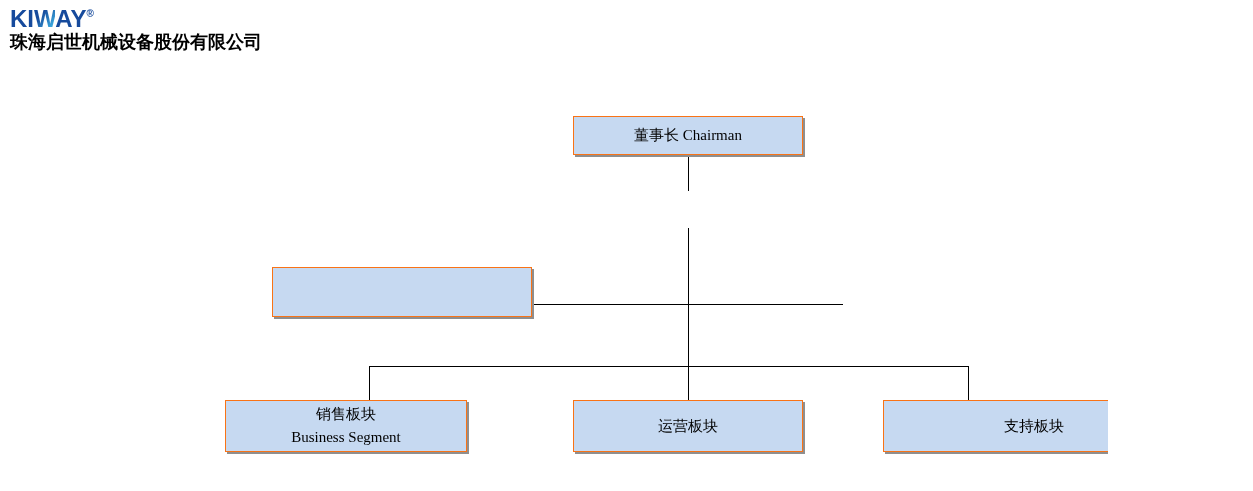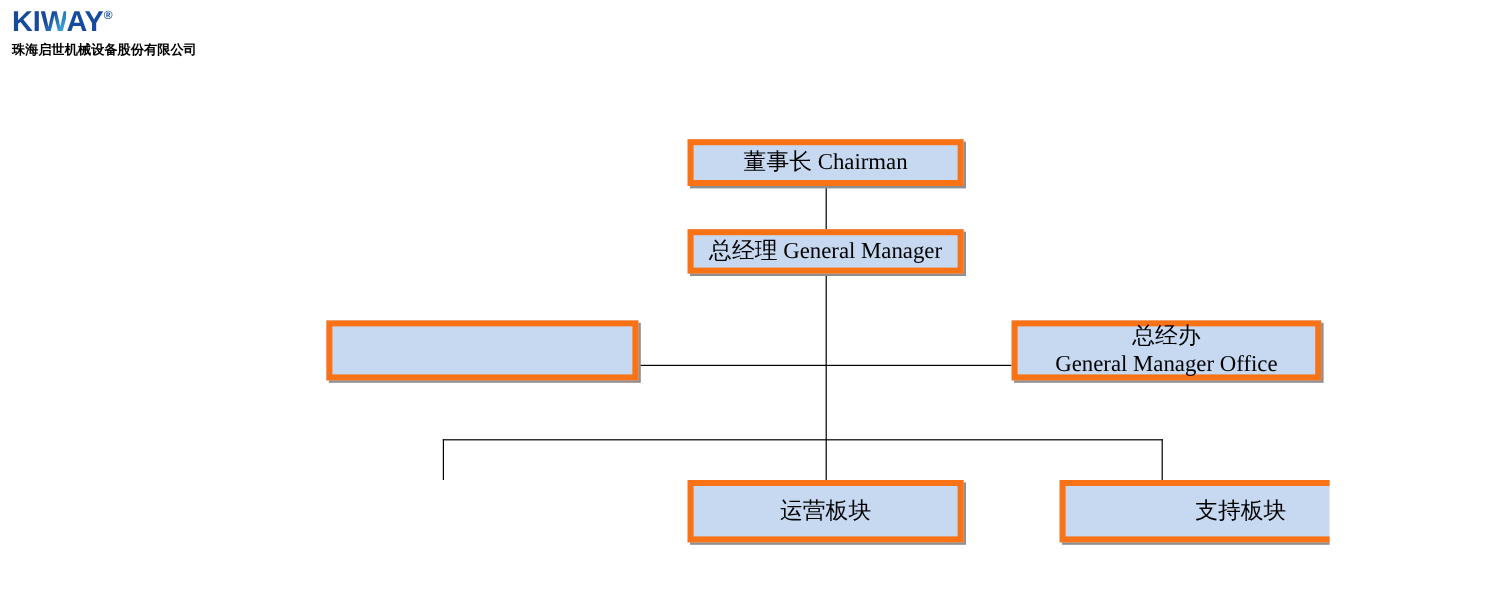--- a/index.html
+++ b/index.html
@@ -24,38 +24,38 @@
     background: linear-gradient(130deg, #164a9c 35%, #3aa6dc 80%);
     -webkit-background-clip: text; background-clip: text;
     -webkit-text-fill-color: transparent; color: #2a7fc0;
   }
   .logo .reg {
     font-size: 10px; vertical-align: 10px; color: #164a9c; font-weight: bold;
   }
   .company-name {
     position: absolute; left: 10px; top: 33px;
     font-family: "Liberation Sans", "DejaVu Sans", sans-serif;
-    font-weight: bold; font-size: 11px; line-height: 18px;
+    font-weight: bold; font-size: 18px; line-height: 18px;
   }
   .chart-title {
     position: absolute; left: 10px; top: 62px;
     font-family: "Liberation Serif", "DejaVu Serif", serif;
     font-weight: bold; font-size: 15px; line-height: 18px;
   }
 
   
   .node {
     position: absolute; box-sizing: border-box;
     background: #c6d9f1;
-    border: 5px solid #f97316;
+    border: 1px solid #f97316;
     box-shadow: 2px 2px 0 #8f8f8f;
     display: flex; flex-direction: column;
     justify-content: center;
     text-align: center;
-    font-size: 19px; line-height: 23px;
+    font-size: 15px; line-height: 23px;
     white-space: nowrap;
   }
   .node-chairman           { left: 573px; top: 116px; width: 230px; height: 39px; }
   .node-general-manager    { left: 573px; top: 191px; width: 230px; height: 37px; }
   .node-qmc                { left: 272px; top: 267px; width: 260px; height: 50px; }
   .node-gm-office          { left: 843px; top: 267px; width: 258px; height: 50px; }
   .node-business-segment   { left: 225px; top: 400px; width: 242px; height: 52px; }
   .node-operating-segment  { left: 573px; top: 400px; width: 230px; height: 52px; }
   .node-support-segment    { left: 883px; top: 400px; width: 273px; height: 52px; padding-left: 29px; }
 
@@ -81,32 +81,29 @@
   <div class="vline line-gm-trunk"></div>
   <div class="hline line-qmc-gmo"></div>
   <div class="hline line-distribution"></div>
   <div class="vline line-drop-left"></div>
   <div class="vline line-drop-right"></div>
 
   <div class="node node-chairman">
     <div>董事长 Chairman</div>
   </div>
 
-  <div class="node node-general-manager">
-    <div>总经理 General Manager</div>
-  </div>
 
   <div class="node node-qmc">
   </div>
 
-  <div class="node node-gm-office">
-    <div>总经办</div>
-    <div>General Manager Office</div>
+
+  <div class="node node-business-segment">
+    <div>销售板块</div>
+    <div>Business Segment</div>
   </div>
-
 
   <div class="node node-operating-segment">
     <div>运营板块</div>
   </div>
 
   <div class="node node-support-segment">
     <div>支持板块</div>
   </div>
 
 </div>

